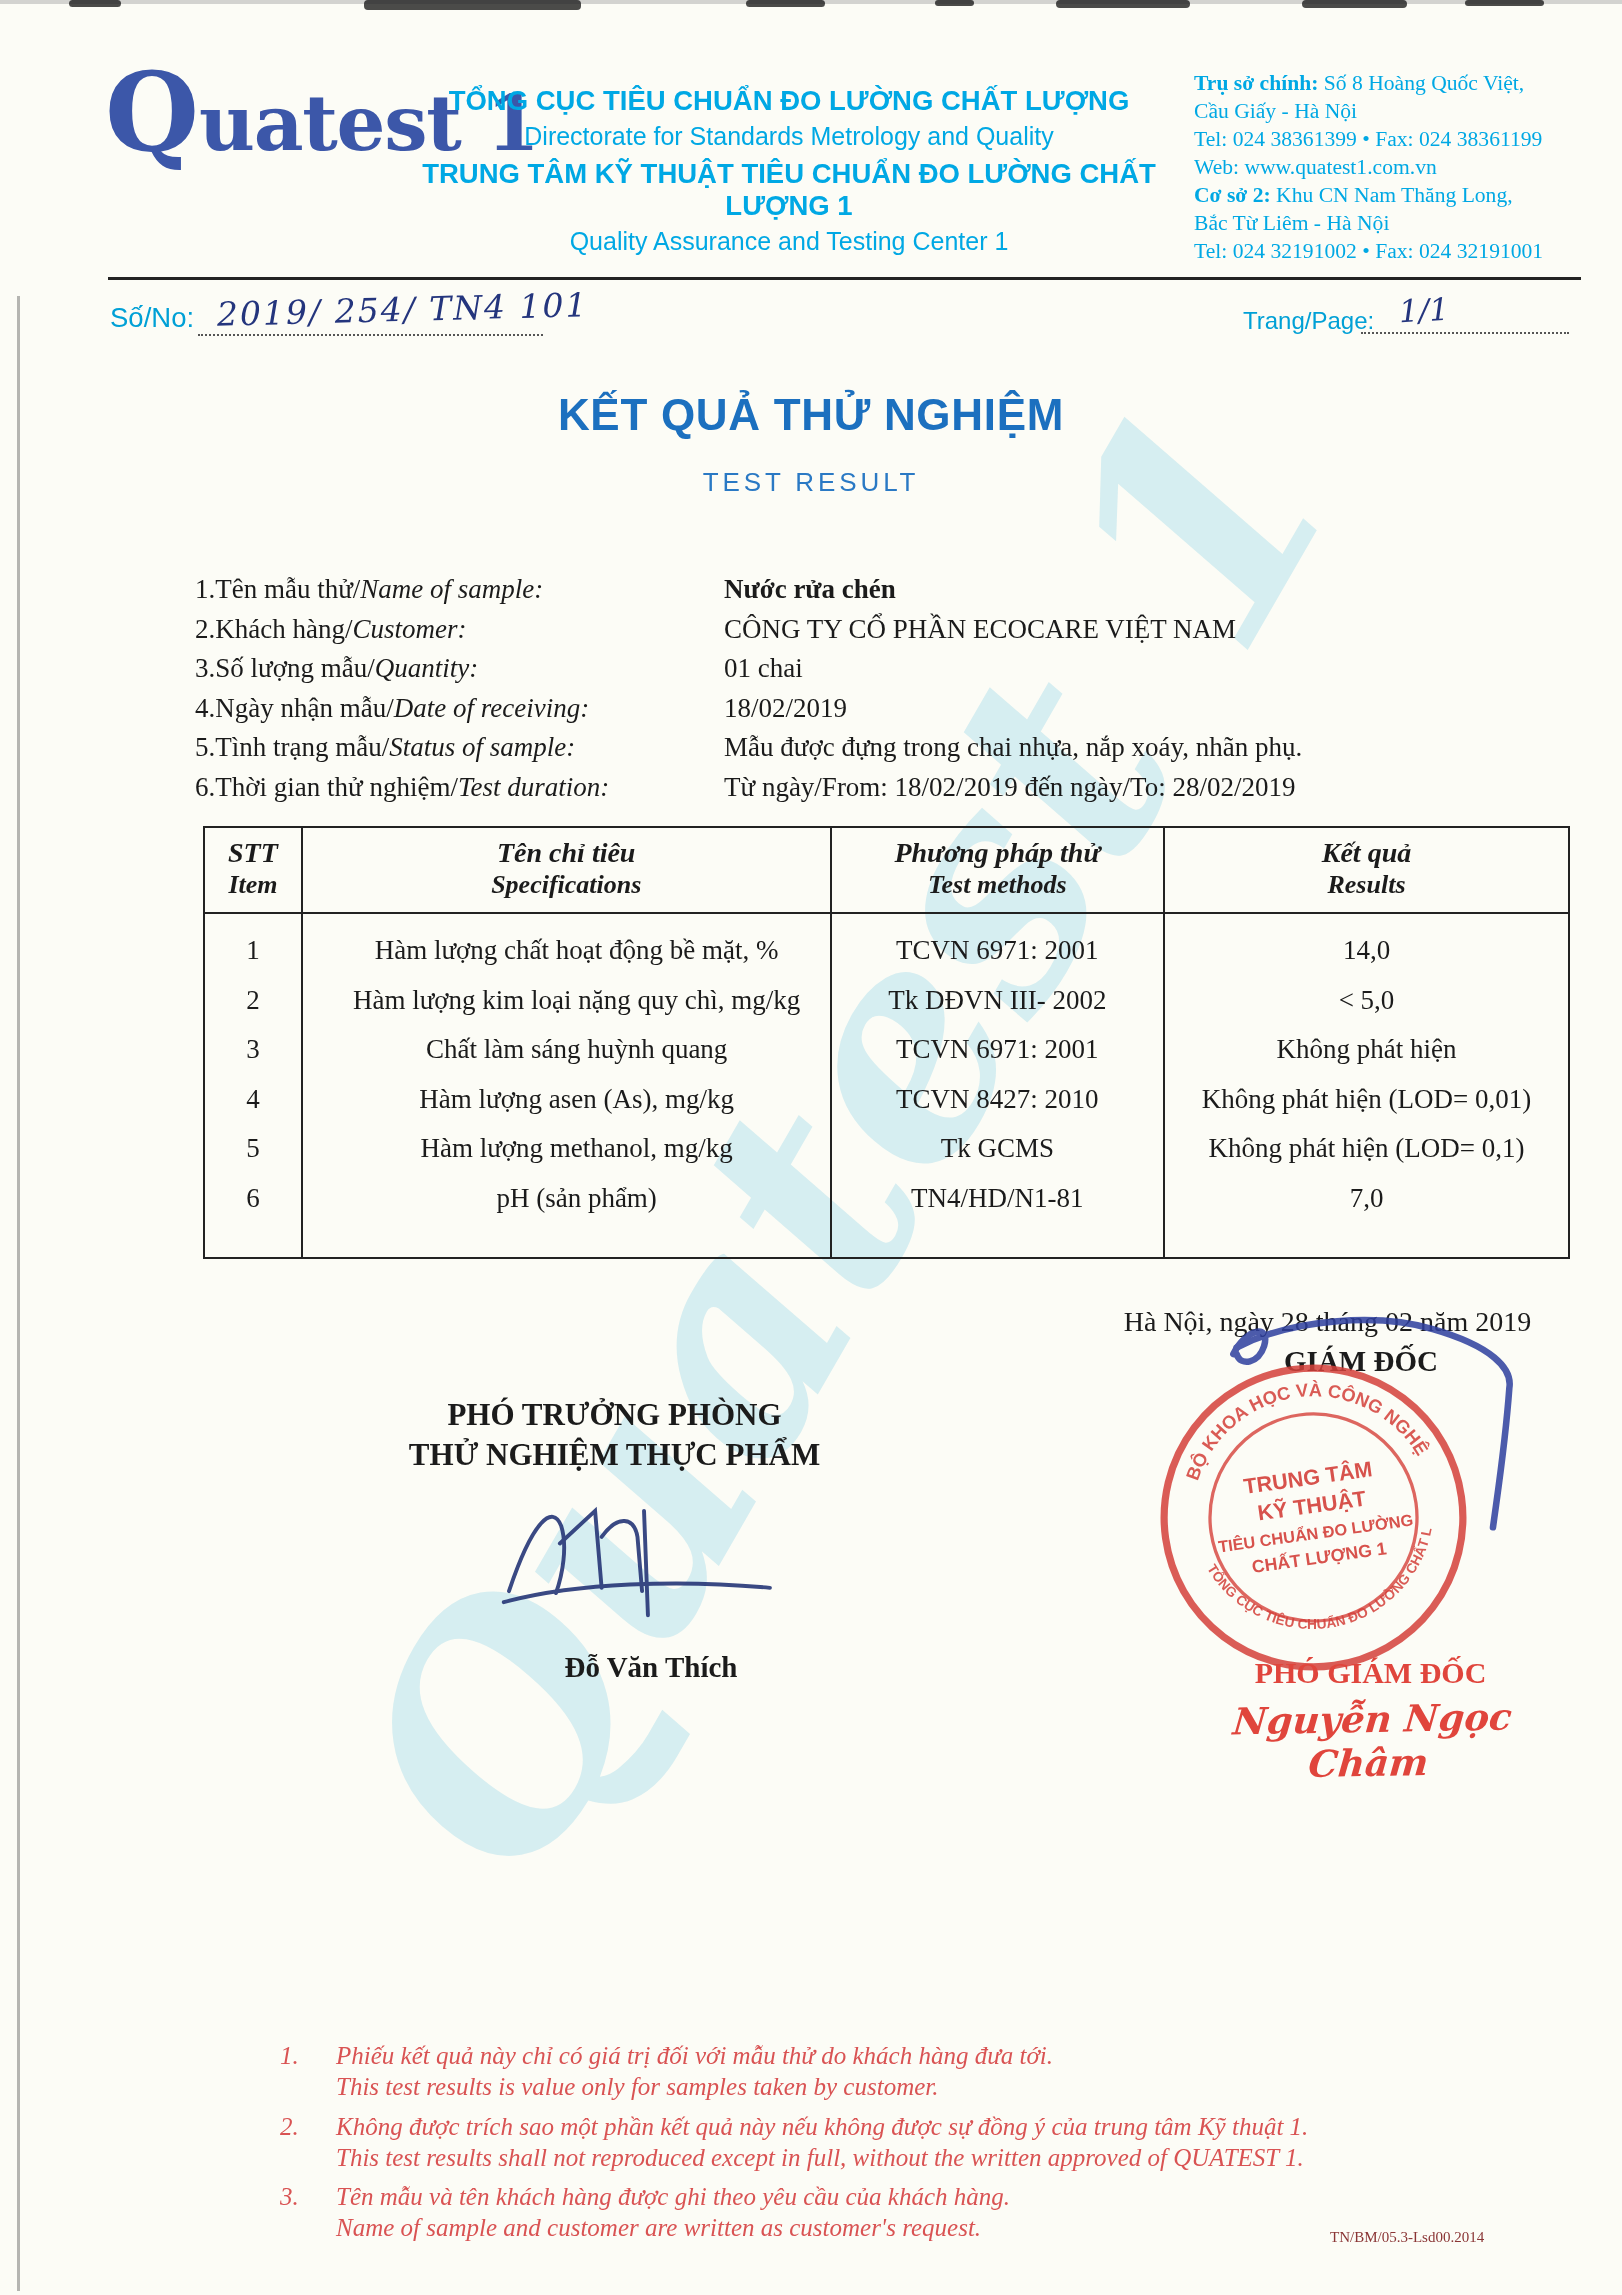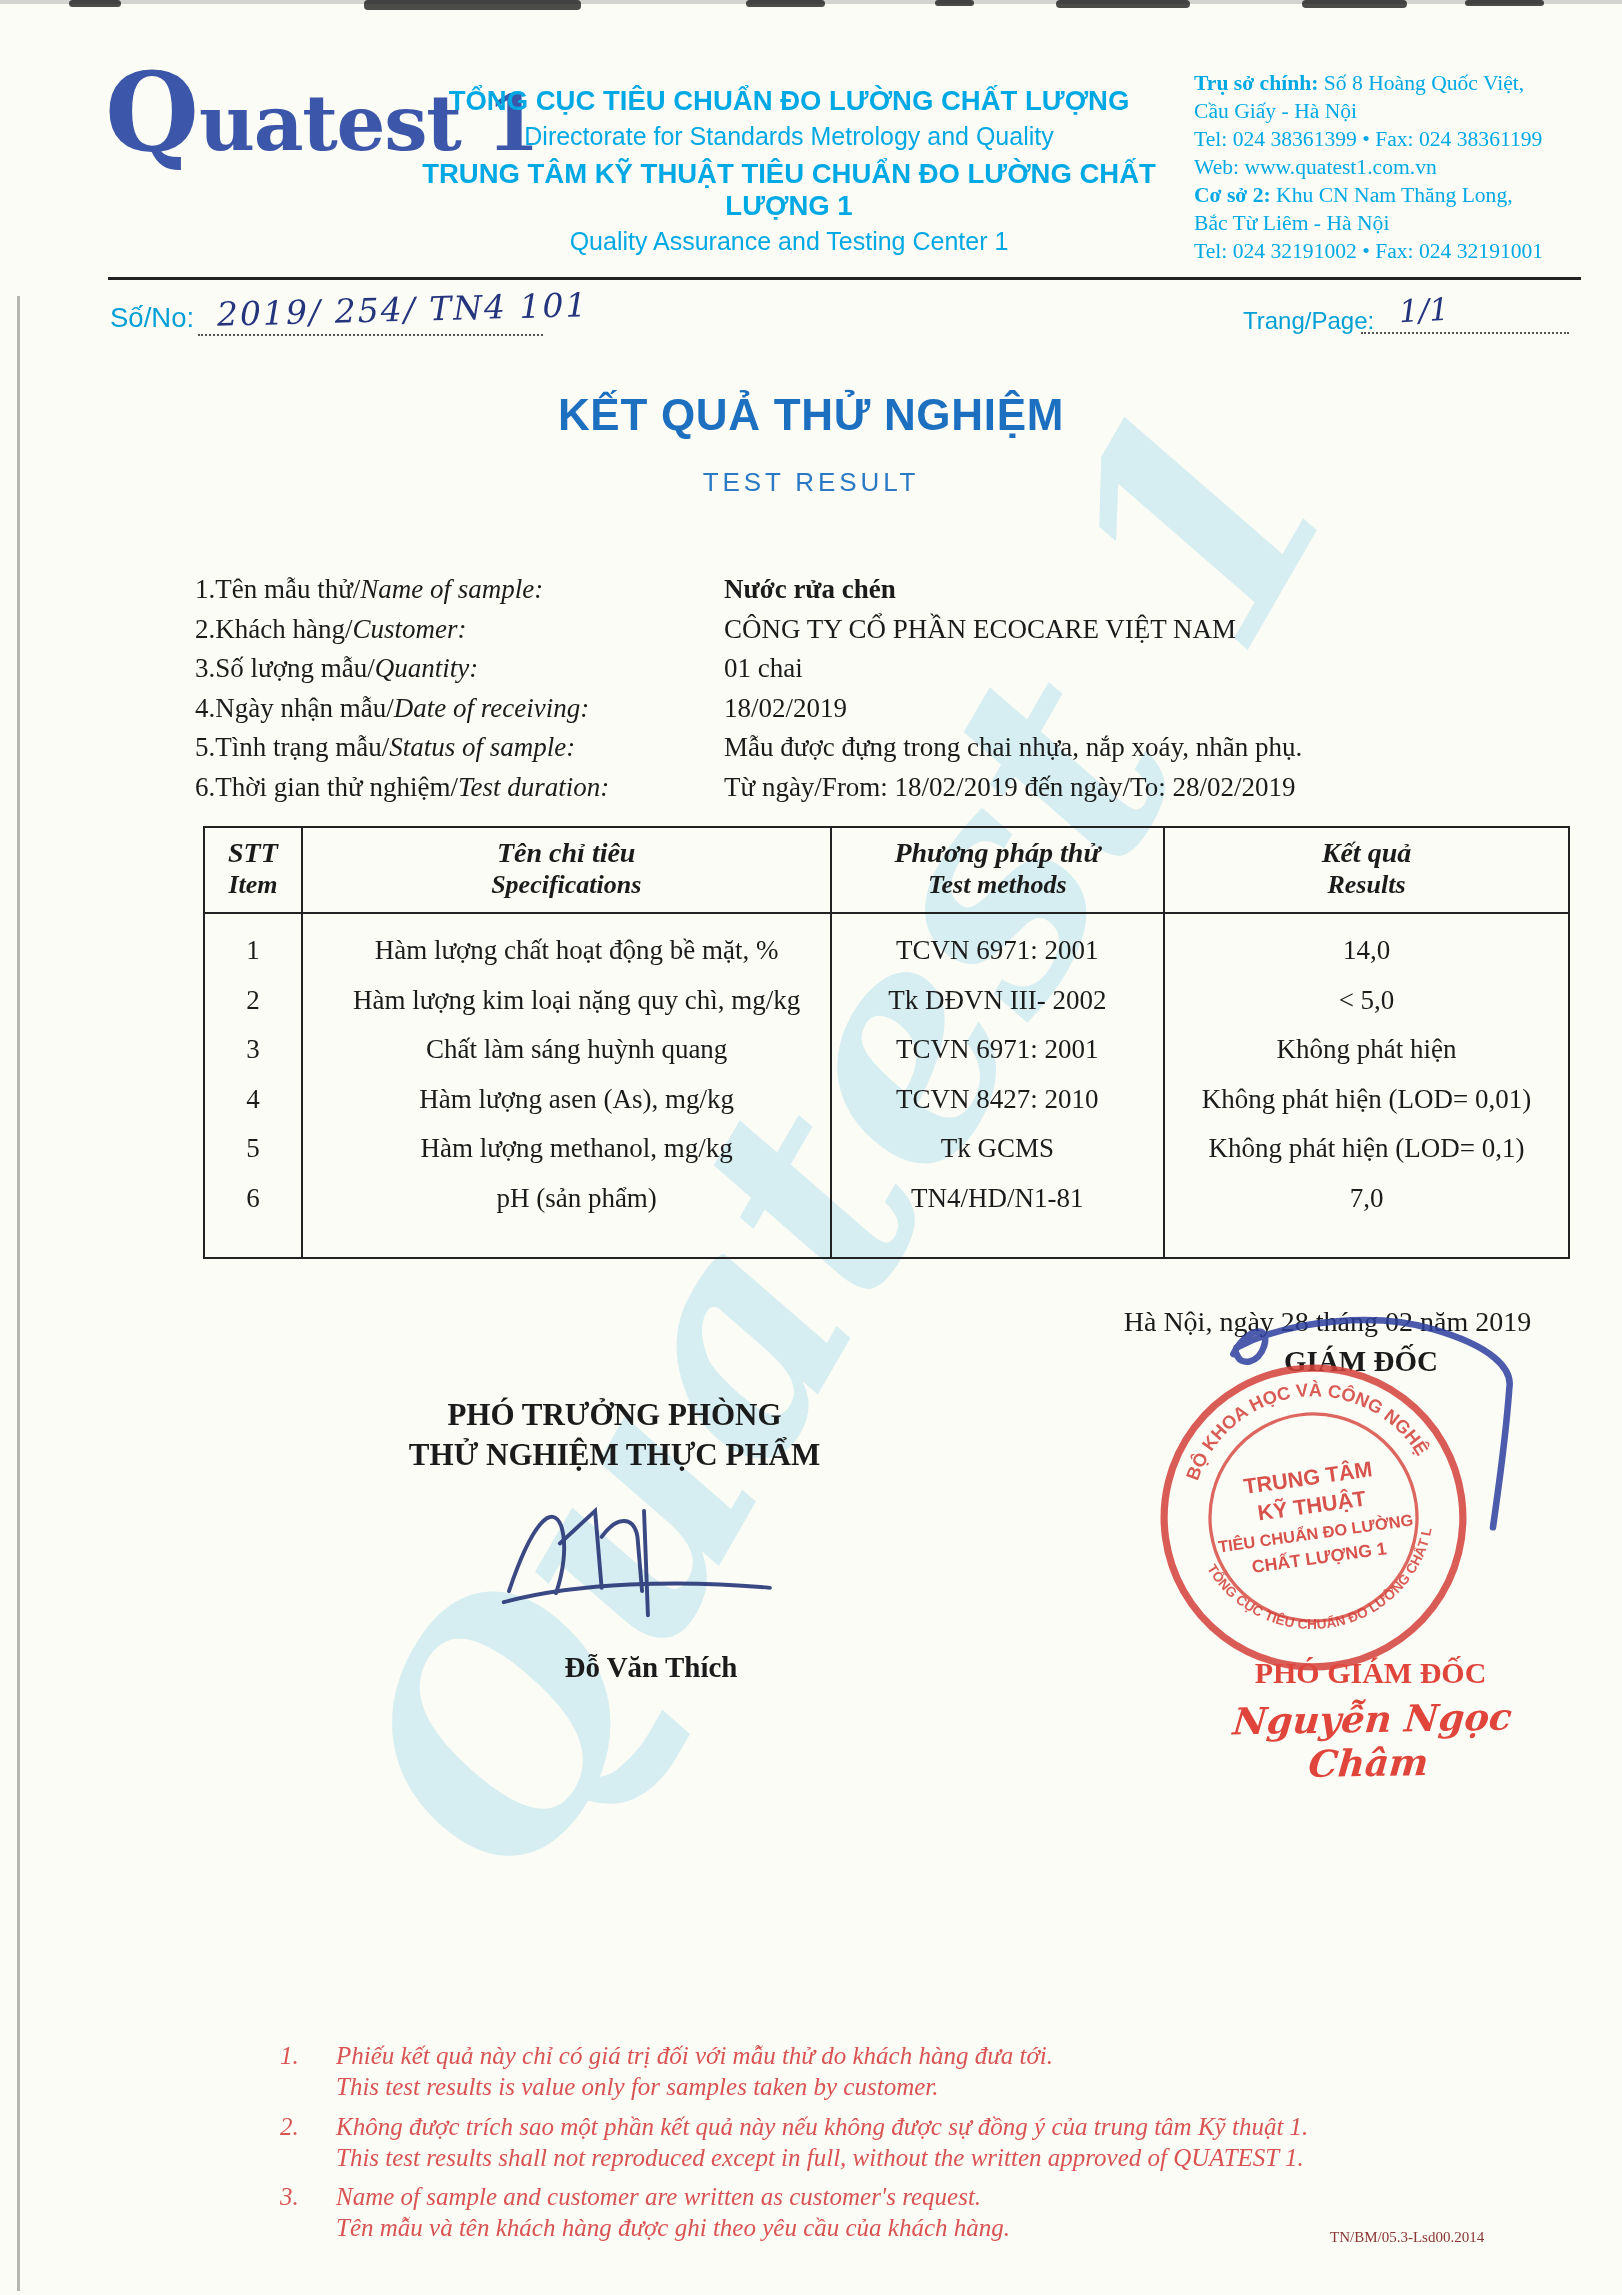--- a/index.html
+++ b/index.html
@@ -284,22 +284,22 @@
     <div class="note">
       <div class="note-n">2.</div>
       <div class="note-body">
         <div>Không được trích sao một phần kết quả này nếu không được sự đồng ý của trung tâm Kỹ thuật 1.</div>
         <div>This test results shall not reproduced except in full, without the written approved of QUATEST 1.</div>
       </div>
     </div>
     <div class="note">
       <div class="note-n">3.</div>
       <div class="note-body">
+        <div>Tên mẫu và tên khách hàng được ghi theo yêu cầu của khách hàng.</div>
         <div>Name of sample and customer are written as customer's request.</div>
-        <div>Tên mẫu và tên khách hàng được ghi theo yêu cầu của khách hàng.</div>
       </div>
     </div>
   </div>
 
   <div class="footer-code">TN/BM/05.3-Lsd00.2014</div>
 
 </div>
 
 
 </body></html>

